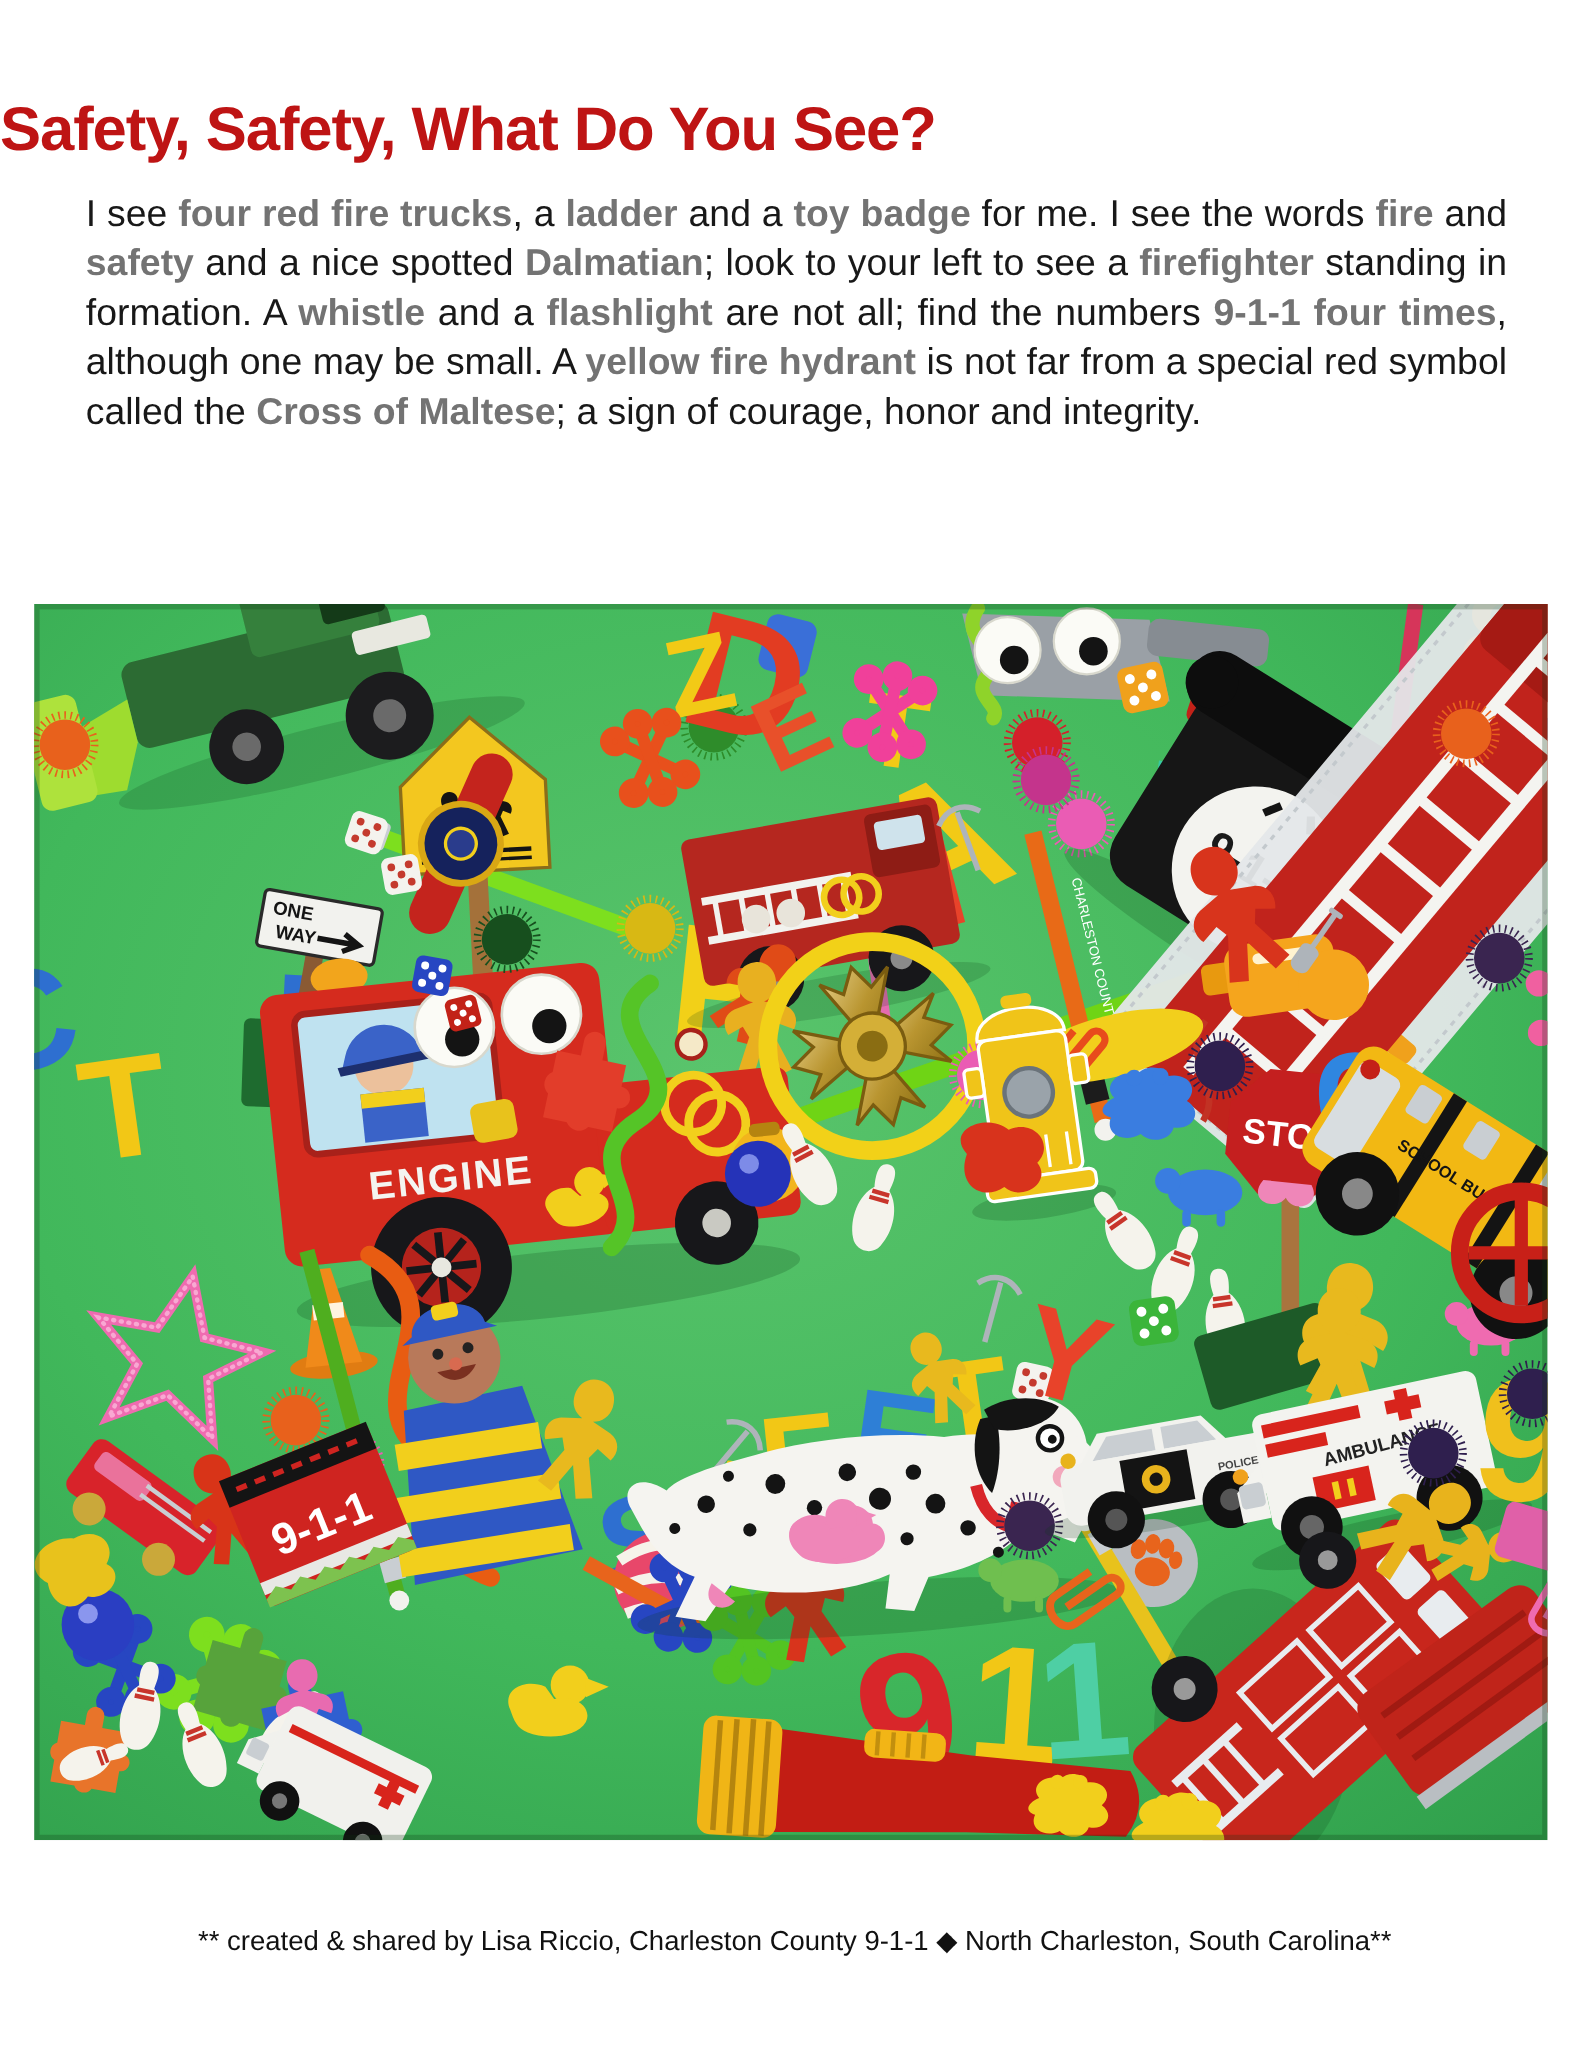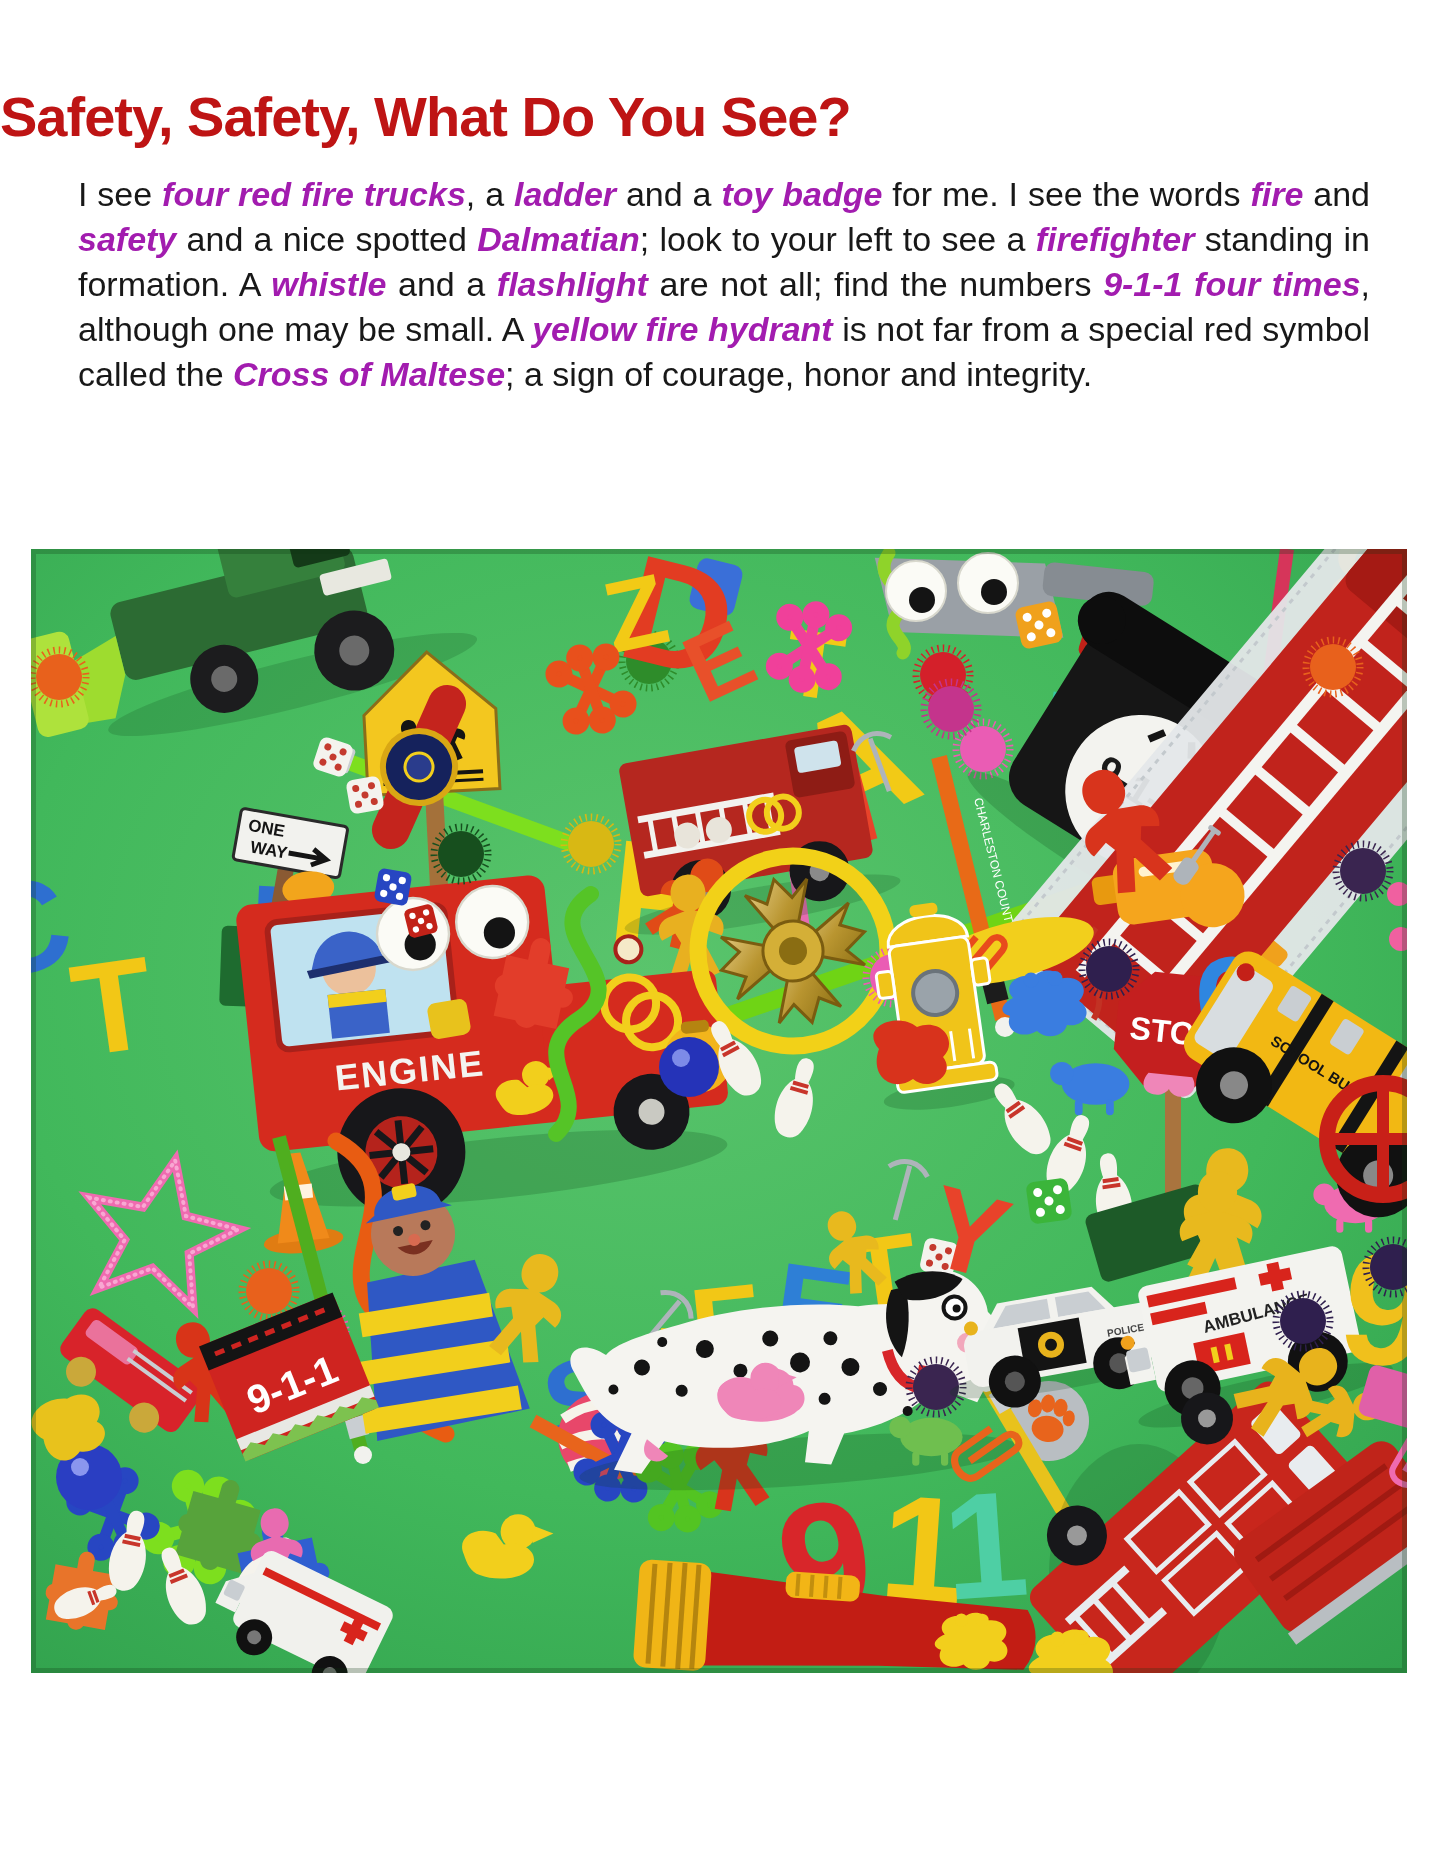--- a/index.html
+++ b/index.html
@@ -2,21 +2,21 @@
 <html><head>
 <meta charset="utf-8">
 <style>
   html,body{margin:0;padding:0;background:#fff;}
   body{width:1445px;height:1871px;position:relative;font-family:"Liberation Sans",sans-serif;overflow:hidden;}
   .page{position:absolute;inset:0;background:#fff;}
   .title{position:absolute;top:84px;left:0;right:0;margin:0;text-align:left;
          font-size:56px;font-weight:700;color:#be1414;letter-spacing:-1px;}
   .body-text{position:absolute;top:172px;left:78px;width:1292px;margin:0;
          font-size:34px;line-height:45px;color:#181818;text-align:justify;text-justify:inter-word;}
-  .hl{color:#a21caf;font-weight:700;font-style:italic;}
+  .hl{color:#737373;font-weight:700;}
   .photo{position:absolute;left:31px;top:549px;width:1376px;height:1124px;overflow:hidden;}
   .photo svg{display:block;width:100%;height:100%;}
   .footer{position:absolute;top:1750px;left:0;right:0;text-align:center;font-size:25px;color:#111;}
   svg text{font-family:"Liberation Sans",sans-serif;}
 </style>
 </head>
 <body>
 
 <div class="page">
 
@@ -690,13 +690,14 @@
       </g>
       <use href="#man" transform="translate(1258,838) rotate(55) scale(1.3)" style="color:#e8b31c"></use>
       <use href="#man" transform="translate(1310,862) rotate(80)" style="color:#e8b31c"></use>
       <rect x="1332" y="822" width="62" height="52" rx="8" transform="rotate(16 1363 848)" fill="#e060a8"></rect>
       <use href="#clip" transform="translate(1396,912) rotate(30)" style="color:#ef6bb0"></use>
 
       <rect x="0" y="0" width="1376" height="1124" fill="none" stroke="rgba(10,50,15,.25)" stroke-width="10"></rect>
     </svg>
   </div>
 
+  <div class="footer">** created &amp; shared by Lisa Riccio, Charleston County 9-1-1 ◆ North Charleston, South Carolina**</div>
 </div>
 
 </body></html>

